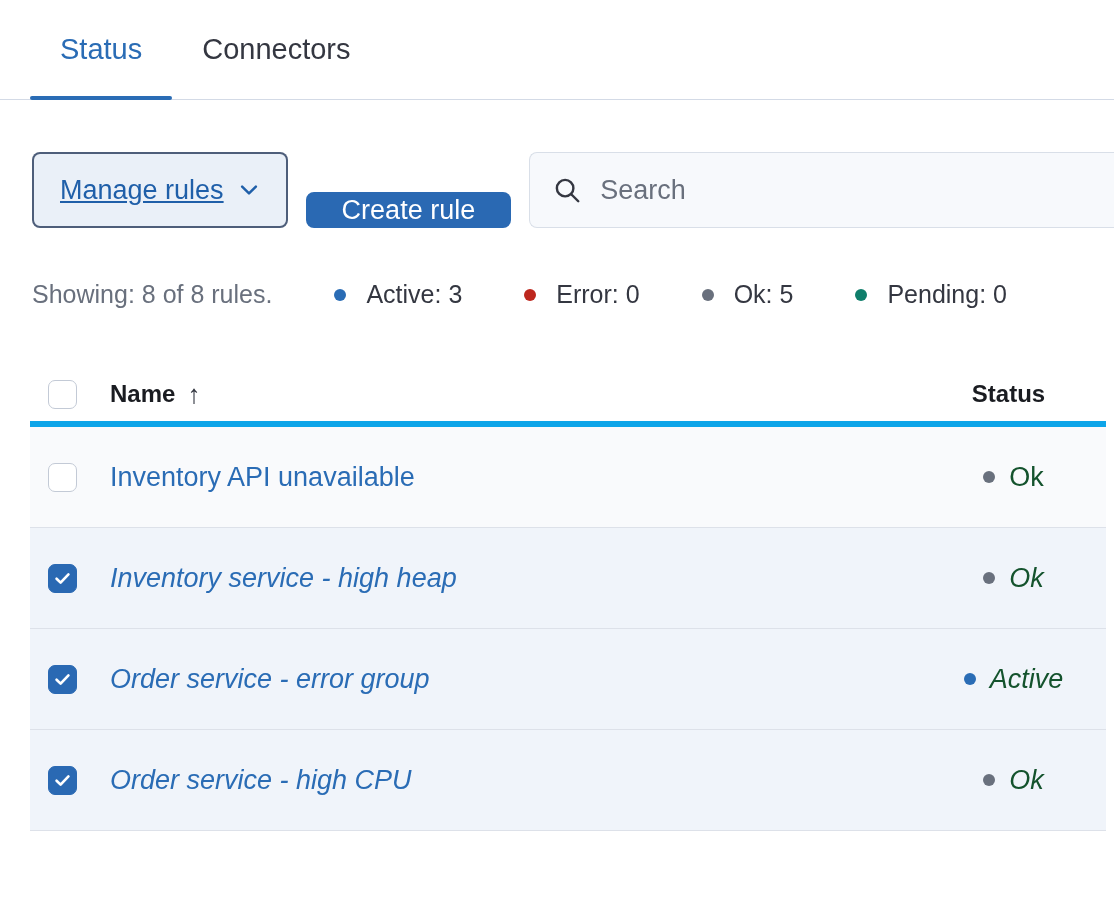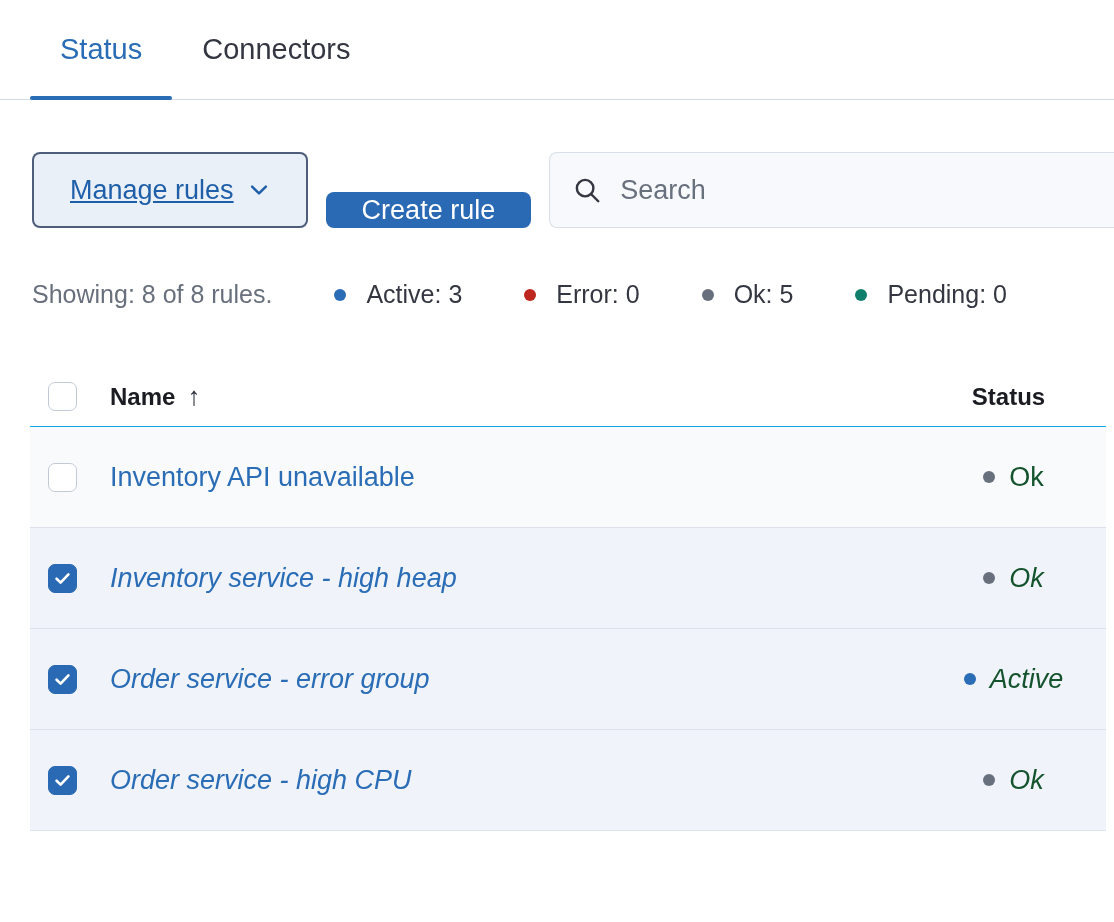--- a/index.html
+++ b/index.html
@@ -9,42 +9,42 @@
   
   .tabs { display:flex; height:100px; padding-left:30px; border-bottom:1px solid #d3dae6; }
   .tab { display:flex; align-items:center; padding:0 30px; font-size:29px; color:#343741;
     cursor:pointer; position:relative; height:100%; }
   .tab.active { color:#2a6cb5; font-weight:500; }
   .tab.active::after { content:""; position:absolute; left:0; right:0; bottom:-1px; height:4px;
     background:#2a6cb5; border-radius:2px; }
 
   
   .toolbar { display:flex; align-items:stretch; gap:18px; height:76px; margin:52px 0 0 32px; }
-  .btn-manage { display:flex; align-items:center; gap:14px; padding:0 36px;
+  .btn-manage { display:flex; align-items:center; gap:14px; padding:0 26px;
     background:#eaf0f8; border:2px solid rgba(25,45,80,0.75); border-radius:8px;
     color:#1f5fa9; font-size:27px; font-family:inherit; cursor:pointer; }
   .btn-manage .lbl { text-decoration:underline; font-weight:500; }
   .btn-create { background:#2a69b3; border:none; border-radius:8px; color:#fff;
     font-size:27px; font-family:inherit; padding:0 36px; cursor:pointer; font-weight:500;margin-top:40px; }
   .search { flex:1; display:flex; align-items:center; gap:18px; padding:8px 22px;
     background:#f7f9fc; border:1px solid #d9dfe8; border-right:none; border-radius:8px 0 0 8px; }
   .search input { flex:1; border:none; outline:none; background:transparent;
     font-size:27px; font-family:inherit; color:#343741; }
   .search input::placeholder { color:#69707d; }
 
   
   .summary { display:flex; align-items:center; margin:52px 32px 0 32px; font-size:25px; }
   .showing { color:#69707d; margin-right:62px; }
   .stats { display:flex; align-items:center; gap:62px; }
   .stat { display:flex; align-items:center; gap:20px; color:#343741; }
   .dot { width:12px; height:12px; border-radius:50%; flex:0 0 auto; }
 
   
   .table { margin:58px 8px 0 30px; }
-  .thead { display:flex; align-items:center; height:60px; border-bottom:1px solid #0ea5e9;
+  .thead { display:flex; align-items:center; height:60px; border-bottom:6px solid #0ea5e9;
     font-weight:bold; font-size:24px; color:#1a1c21; }
   .col-cb { width:80px; padding-left:18px; display:flex; align-items:center; }
   .col-name { flex:1; display:flex; align-items:center; }
   .col-status { width:195px; display:flex; align-items:center;justify-content:center; }
   .sort-arrow { margin-left:12px; font-weight:normal; font-size:26px; color:#343741; }
   .row { display:flex; align-items:center; height:101px; border-bottom:1px solid #dde1e9;
     background:#f9fafc; }
   .row.checked { background:#f0f4fa;font-style:italic; }
   .row .name-link { color:#2a6cb5; font-size:27px; text-decoration:none; cursor:pointer; }
   .row .status-text { font-size:27px; color:#14532d; margin-left:14px; }

